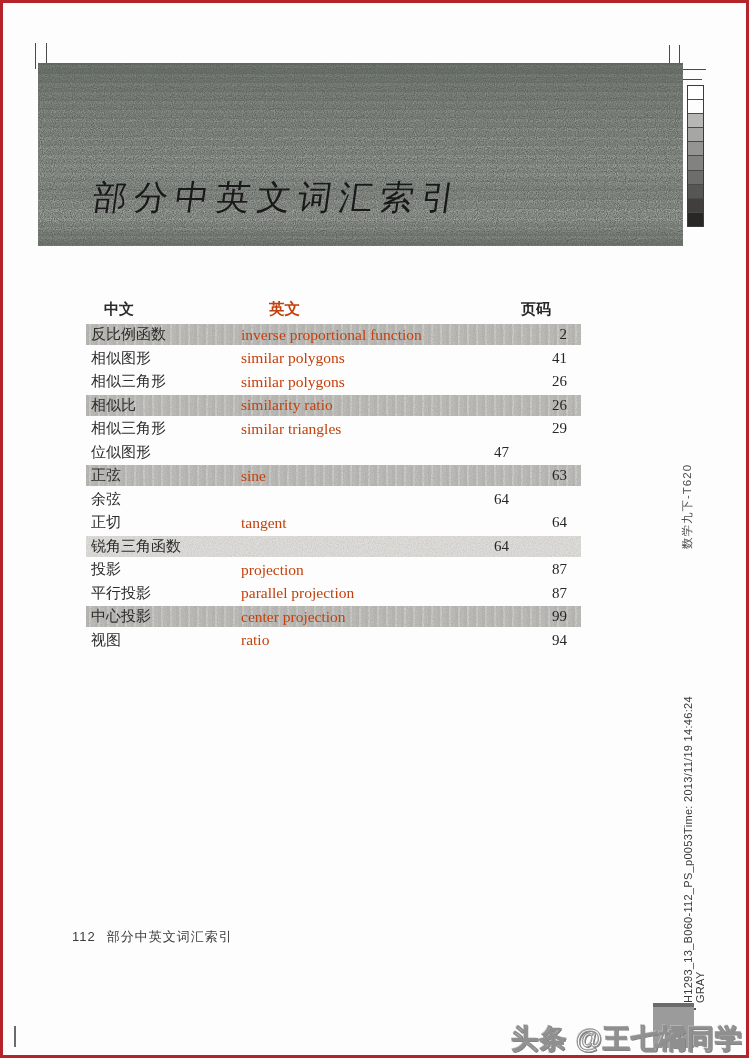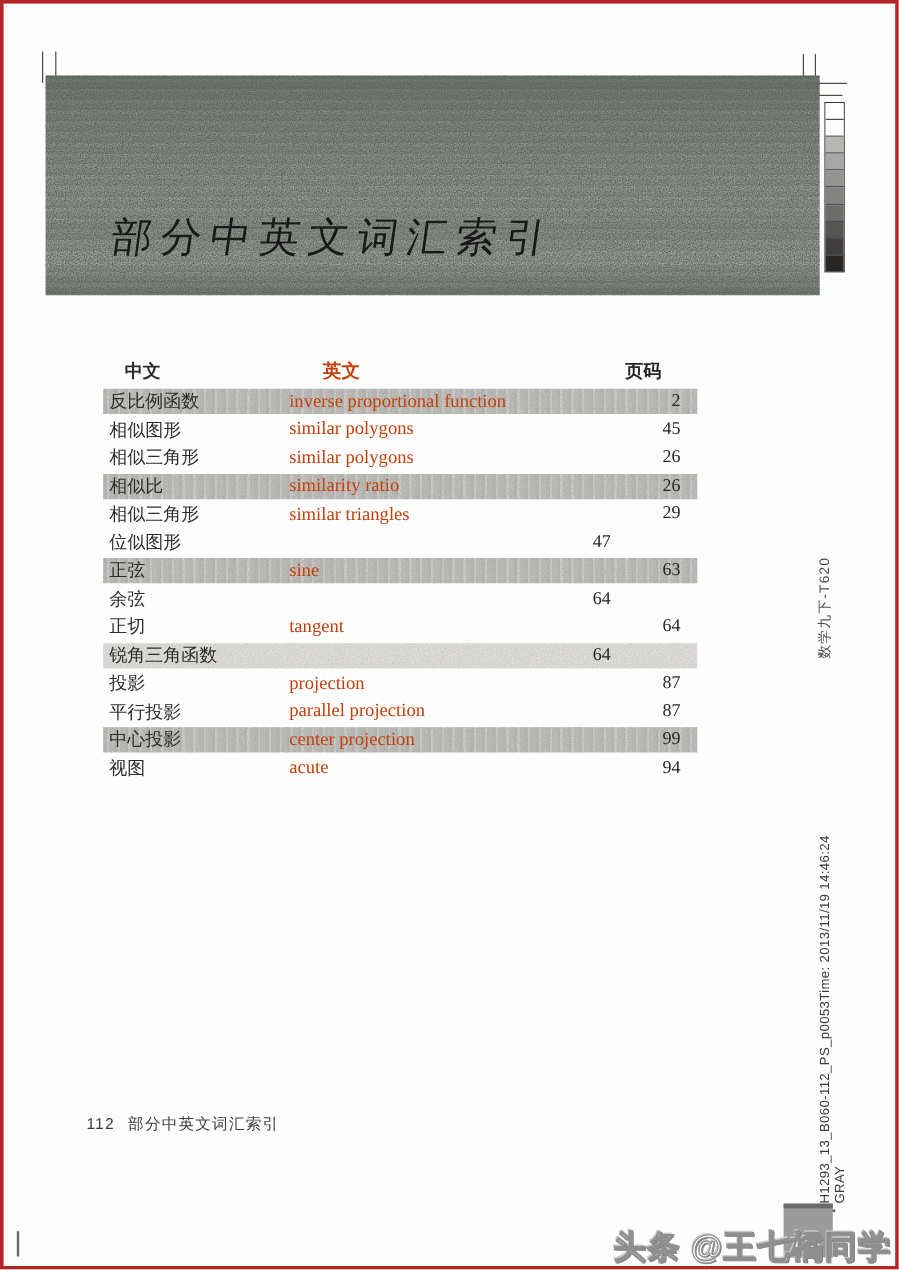--- a/index.html
+++ b/index.html
@@ -151,21 +151,21 @@
           </svg>
       <div class="c-cn">反比例函数</div>
       <div class="c-en">inverse proportional function</div>
       <div class="c-pg">2</div>
     </div>
 
     <div class="vrow">
 
       <div class="c-cn">相似图形</div>
       <div class="c-en">similar polygons</div>
-      <div class="c-pg">45</div>
+      <div class="c-pg">41</div>
     </div>
 
     <div class="vrow">
 
       <div class="c-cn">相似三角形</div>
       <div class="c-en">similar polygons</div>
       <div class="c-pg">26</div>
     </div>
 
     <div class="vrow hl">
@@ -243,21 +243,21 @@
             <rect width="100%" height="100%" filter="url(#noiseRow)"></rect>
           </svg>
       <div class="c-cn">中心投影</div>
       <div class="c-en">center projection</div>
       <div class="c-pg">99</div>
     </div>
 
     <div class="vrow">
 
       <div class="c-cn">视图</div>
-      <div class="c-en">acute</div>
+      <div class="c-en">ratio</div>
       <div class="c-pg">94</div>
     </div>
   </div>
   </div>
 
   <div class="vtext" style="left:677px;top:546px">数学九下-T620</div>
 
   <div class="vtext print" style="left:679px;top:1000px">
     <div>H1293_13_B060-112_PS_p0053Time: 2013/11/19 14:46:24</div>
     <div>GRAY</div>

